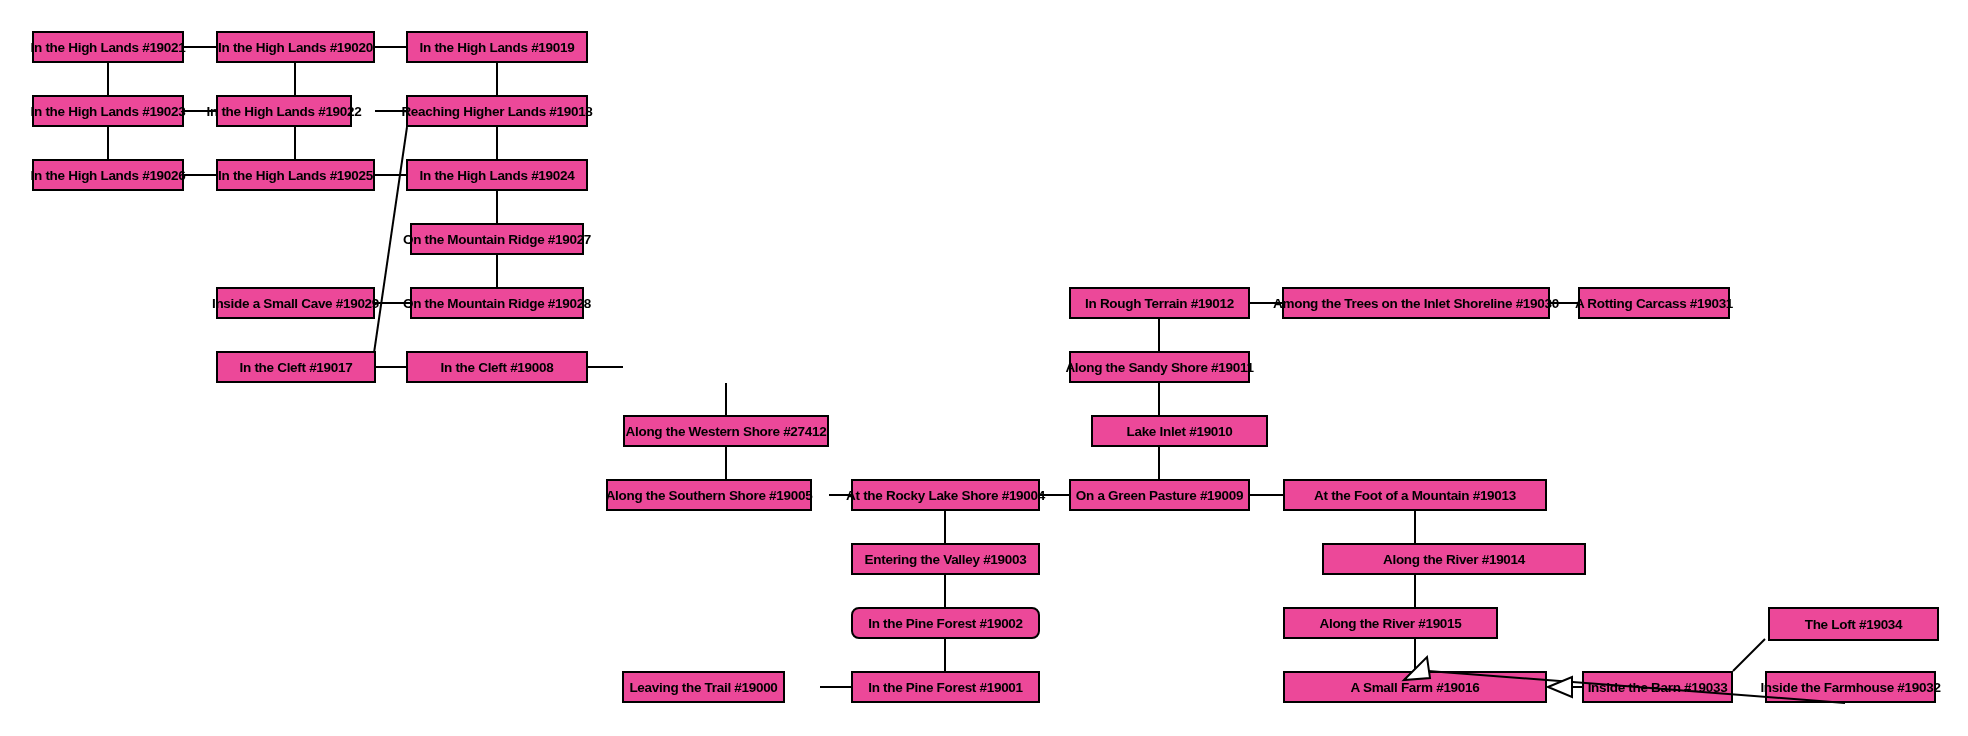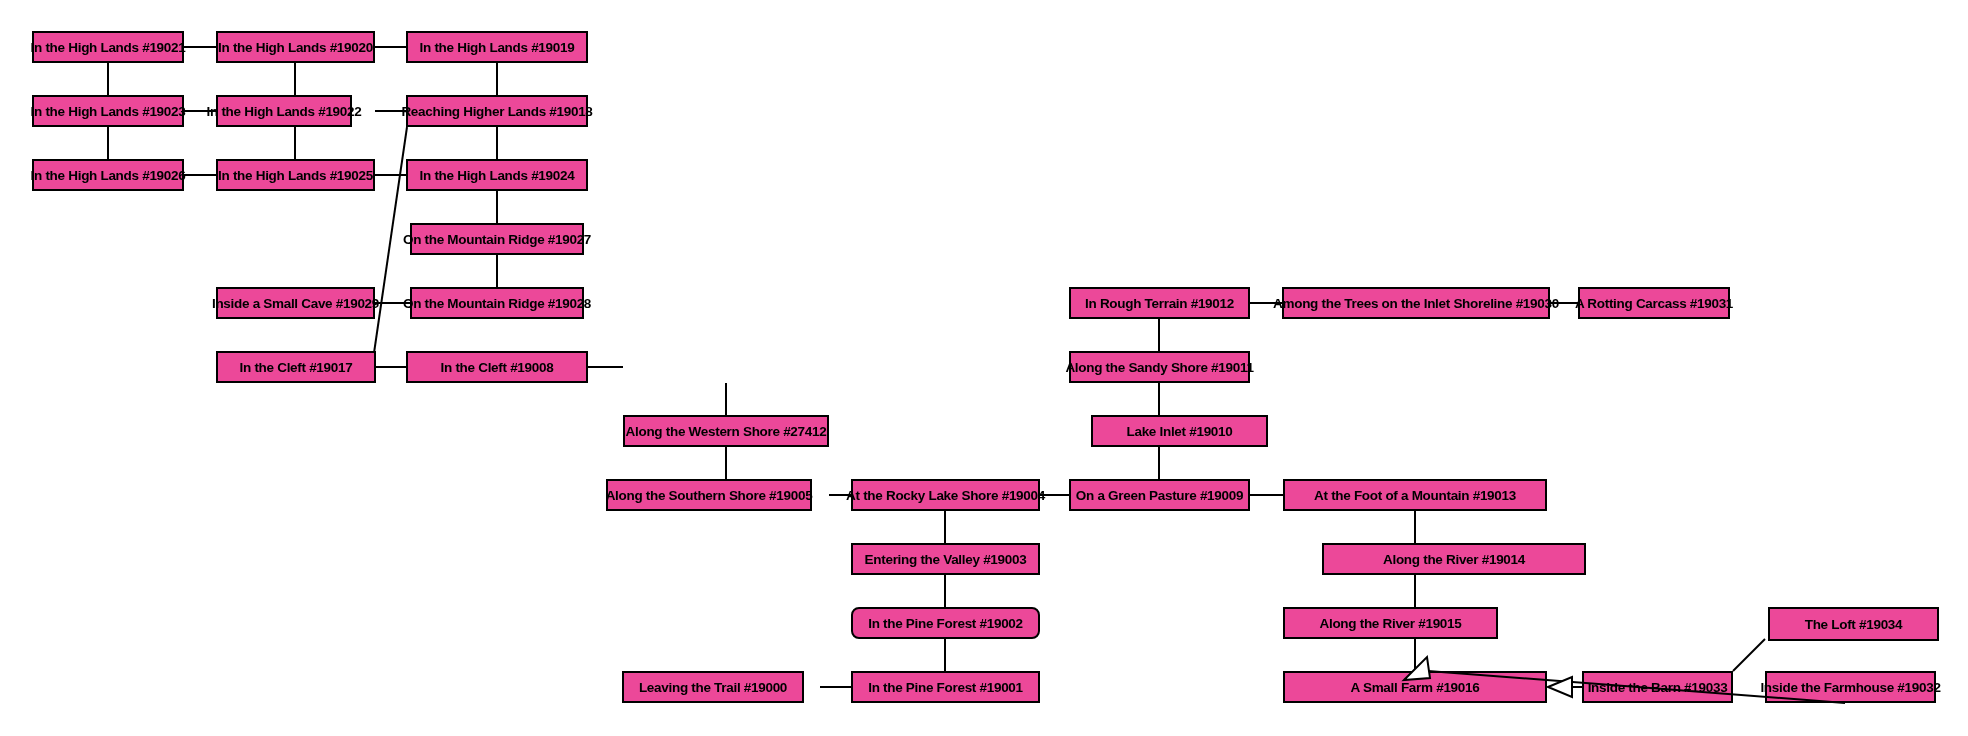--- a/index.html
+++ b/index.html
@@ -70,21 +70,21 @@
     <div class="node" style="left: 216px; top: 287px; width: 159px; height: 32px;">Inside a Small Cave #19029</div>
     <div class="node" style="left: 410px; top: 287px; width: 174px; height: 32px;">On the Mountain Ridge #19028</div>
     <div class="node" style="left: 216px; top: 351px; width: 160px; height: 32px;">In the Cleft #19017</div>
     <div class="node" style="left: 406px; top: 351px; width: 182px; height: 32px;">In the Cleft #19008</div>
     <div class="node" style="left: 623px; top: 415px; width: 206px; height: 32px;">Along the Western Shore #27412</div>
     <div class="node" style="left: 606px; top: 479px; width: 206px; height: 32px;">Along the Southern Shore #19005</div>
     <div class="node" style="left: 851px; top: 479px; width: 189px; height: 32px;">At the Rocky Lake Shore #19004</div>
     <div class="node" style="left: 851px; top: 543px; width: 189px; height: 32px;">Entering the Valley #19003</div>
     <div class="node" style="left: 851px; top: 607px; width: 189px; height: 32px; border-radius: 8px;">In the Pine Forest #19002</div>
     <div class="node" style="left: 851px; top: 671px; width: 189px; height: 32px;">In the Pine Forest #19001</div>
-    <div class="node" style="left: 622px; top: 671px; width: 182px; height: 32px;">Leaving the Trail #19000</div>
+    <div class="node" style="left: 622px; top: 671px; width: 163px; height: 32px;">Leaving the Trail #19000</div>
     <div class="node" style="left: 1069px; top: 287px; width: 181px; height: 32px;">In Rough Terrain #19012</div>
     <div class="node" style="left: 1069px; top: 351px; width: 181px; height: 32px;">Along the Sandy Shore #19011</div>
     <div class="node" style="left: 1091px; top: 415px; width: 177px; height: 32px;">Lake Inlet #19010</div>
     <div class="node" style="left: 1069px; top: 479px; width: 181px; height: 32px;">On a Green Pasture #19009</div>
     <div class="node" style="left: 1282px; top: 287px; width: 268px; height: 32px;">Among the Trees on the Inlet Shoreline #19030</div>
     <div class="node" style="left: 1578px; top: 287px; width: 152px; height: 32px;">A Rotting Carcass #19031</div>
     <div class="node" style="left: 1283px; top: 479px; width: 264px; height: 32px;">At the Foot of a Mountain #19013</div>
     <div class="node" style="left: 1283px; top: 543px; width: 264px; height: 32px; margin-left: 39px;">Along the River #19014</div>
     <div class="node" style="left: 1283px; top: 607px; width: 215px; height: 32px;">Along the River #19015</div>
     <div class="node" style="left: 1283px; top: 671px; width: 264px; height: 32px;">A Small Farm #19016</div>

